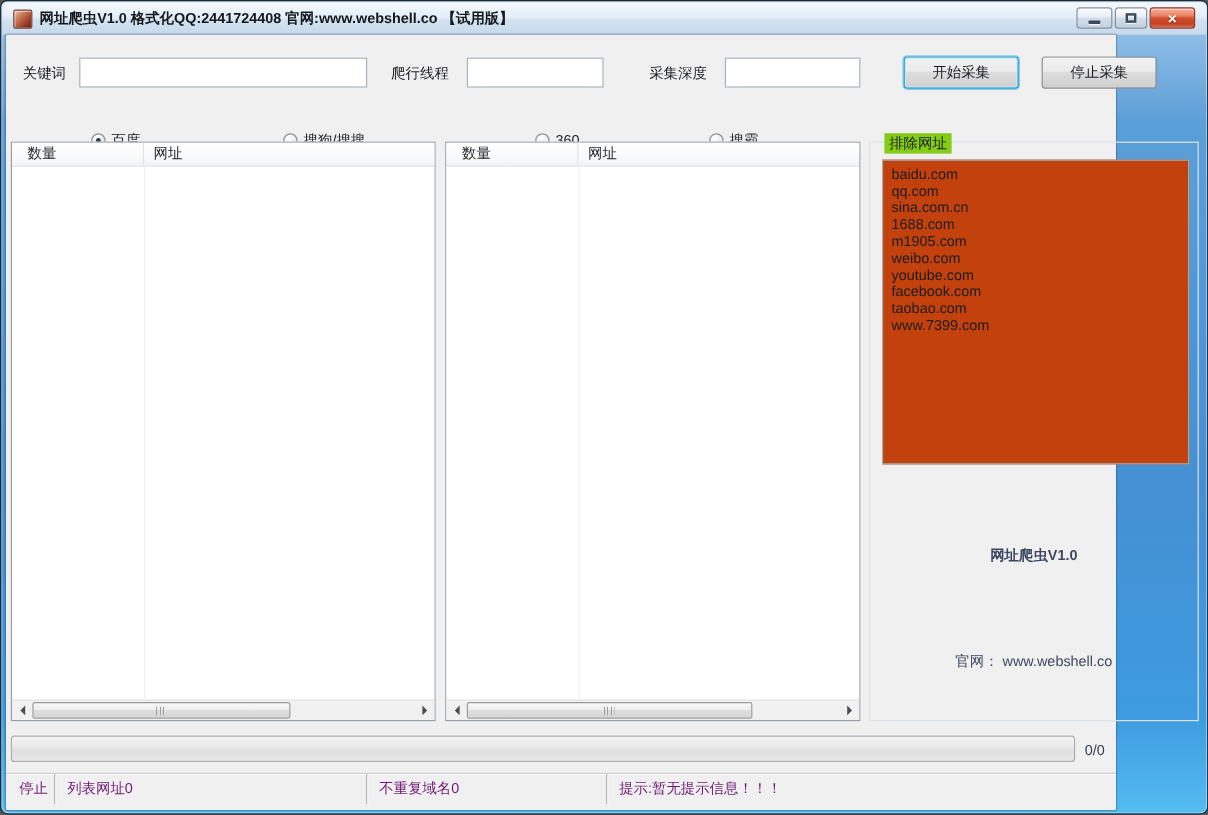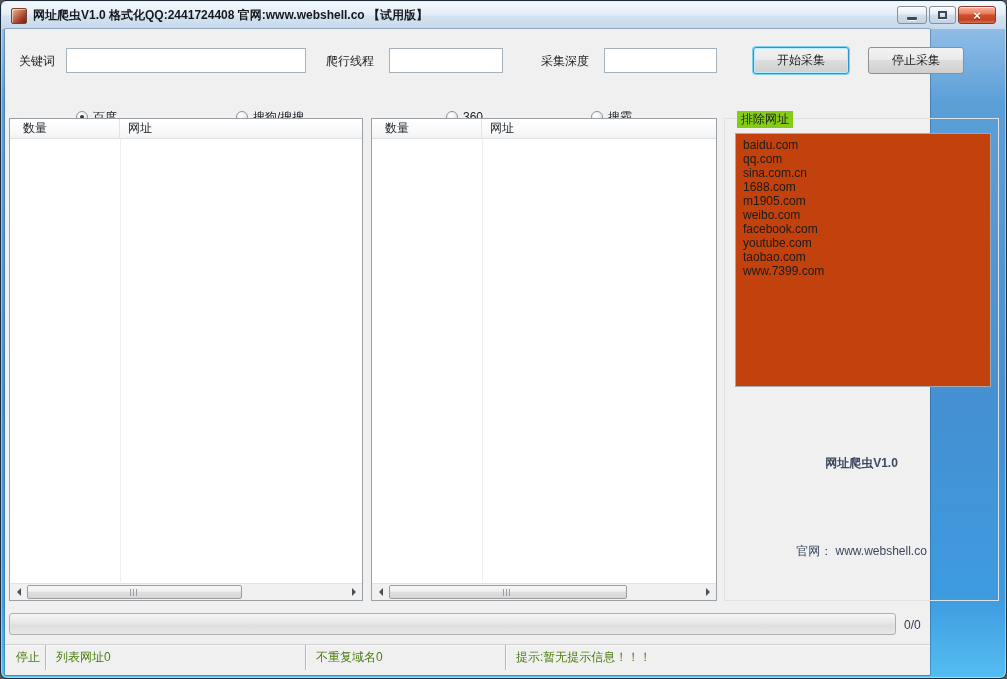--- a/index.html
+++ b/index.html
@@ -88,21 +88,21 @@
   .info-line { position:absolute; left:0; width:100%; text-align:center; color:#3d4760; }
   
   .progress { position:absolute; left:4px; top:584px; width:887px; height:22px;
     border:1px solid #b0b0b0; border-radius:3px;
     background:linear-gradient(180deg,#f5f5f5 0%,#e9e9e9 40%,#dedede 60%,#e8e8e8 100%); overflow:hidden; }
   .progress-fill { height:100%; background:linear-gradient(180deg,#8fd48f,#4bb74b); width:0; }
   .progress-label { position:absolute; left:899px; top:589px; color:#313c55; }
   .statusbar { position:absolute; left:0; right:0; top:615px; height:26px;
     border-top:1px solid #d0d0d0; box-shadow:inset 0 1px 0 #fafafa;
     display:flex; align-items:stretch; background:#f0f0f0; }
-  .spanel { line-height:25px; white-space:nowrap; color:#4d7c0f; border-right:1px solid #b4b7ba;
+  .spanel { line-height:25px; white-space:nowrap; color:#701a75; border-right:1px solid #b4b7ba;
     box-shadow:1px 0 0 #fbfbfb; }
   .spanel.p1 { width:41px; padding-left:11px; }
   .spanel.p2 { width:260px; padding-left:10px; }
   .spanel.p3 { width:200px; padding-left:10px; }
   .spanel.p4 { flex:1; padding-left:10px; border-right:none; box-shadow:none; }
 </style>
 </head>
 <body>
 
 <div class="window">
@@ -189,22 +189,22 @@
 
     <div class="groupbox">
       <span class="group-label">排除网址</span>
       <div class="urlbox">
         <div class="uline">baidu.com</div>
         <div class="uline">qq.com</div>
         <div class="uline">sina.com.cn</div>
         <div class="uline">1688.com</div>
         <div class="uline">m1905.com</div>
         <div class="uline">weibo.com</div>
+        <div class="uline">youtube.com</div>
         <div class="uline">facebook.com</div>
-        <div class="uline">youtube.com</div>
         <div class="uline">taobao.com</div>
         <div class="uline">www.7399.com</div>
       </div>
       <div class="info-line" style="top:336px;font-weight:bold;">网址爬虫V1.0</div>
       <div class="info-line" style="top:424px;">官网： www.webshell.co</div>
     </div>
 
     <div class="progress">
       <div class="progress-fill" style="width: 0%;"></div>
     </div>

